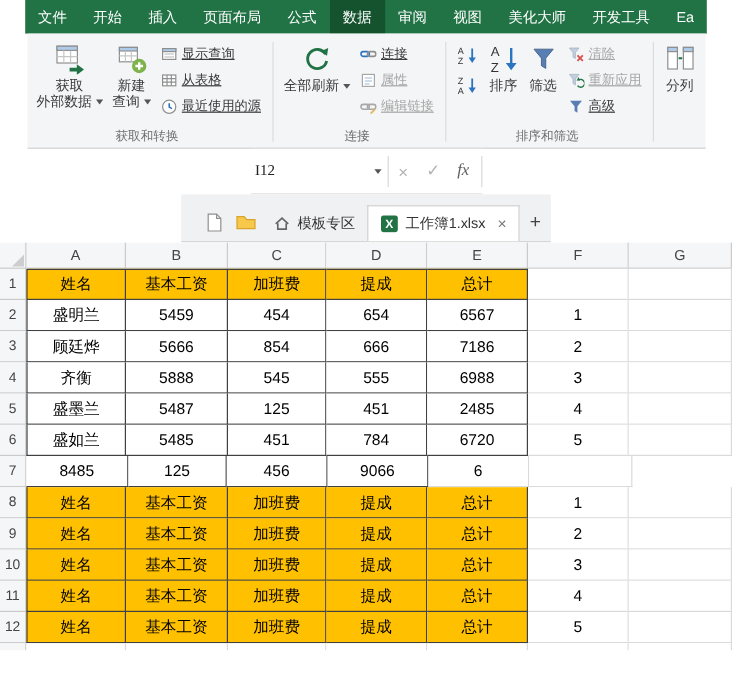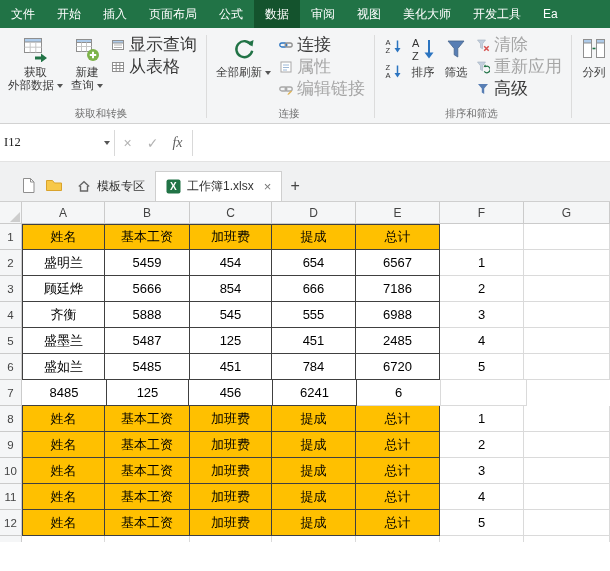--- a/index.html
+++ b/index.html
@@ -1,33 +1,33 @@
 <!DOCTYPE html>
 <html><head>
 <meta charset="utf-8">
 <style>
   *{margin:0;padding:0;box-sizing:border-box;}
   html,body{width:610px;height:571px;overflow:hidden;}
   body{font-family:"Liberation Sans","DejaVu Sans",sans-serif;background:#fff;color:#222;font-size:12px;}
-  .app{width:610px;height:542px;display:flex;flex-direction:column;overflow:hidden;background:#fff;}
+  .app{width:610px;height:542px;display:flex;flex-direction:column;overflow:hidden;background:#fff;align-items:center;}
 
   
   .tabbar{height:28px;background:#217346;display:flex;align-items:stretch;flex:0 0 auto;overflow:hidden;}
   .rtab{display:flex;align-items:center;padding:0 11px;color:#fff;font-size:12px;white-space:nowrap;cursor:default;}
   .rtab.active{background:#14532d;}
 
   
   .ribbon{height:96px;background:#f4f5f6;border-bottom:1px solid #d2d2d2;display:flex;flex:0 0 auto;overflow:hidden;padding-top:2px;}
   .rgroup{position:relative;display:flex;align-items:flex-start;padding:2px 4px 16px 4px;}
   .rgroup-label{position:absolute;bottom:2px;left:0;right:3px;text-align:center;font-size:10.5px;color:#6f6f6f;white-space:nowrap;}
   .rsep{width:1px;background:#dcdcdc;margin:5px 1px;flex:0 0 auto;}
   .bigbtn{display:flex;flex-direction:column;align-items:center;padding:2px 4px;font-size:11.5px;line-height:13px;color:#3a3a3a;text-align:center;white-space:nowrap;cursor:default;}
   .bigbtn .bicon{height:30px;display:flex;align-items:center;justify-content:center;margin-bottom:2px;}
   .smallcol{display:flex;flex-direction:column;gap:1px;padding-top:2px;}
-  .smallbtn{display:flex;align-items:center;gap:4px;height:21px;font-size:17px;color:#3a3a3a;padding:0 4px;white-space:nowrap;cursor:default;}
+  .smallbtn{display:flex;align-items:center;gap:4px;height:21px;font-size:11px;color:#3a3a3a;padding:0 4px;white-space:nowrap;cursor:default;text-decoration:underline;}
   .smallbtn.disabled{color:#a6a6a6;}
   .caret{width:0;height:0;border-left:3px solid transparent;border-right:3px solid transparent;border-top:4px solid #555;display:inline-block;margin-left:3px;vertical-align:middle;}
   .sorticons{display:flex;flex-direction:column;gap:3px;padding:3px 1px;}
   .iconbtn{width:24px;height:22px;display:flex;align-items:center;justify-content:center;cursor:default;}
 
   
   .formulabar{height:38px;background:#fff;display:flex;align-items:center;border-bottom:1px solid #e3e3e3;flex:0 0 auto;}
   .nbwrap{display:flex;align-items:center;height:26px;border-right:1px solid #d9d9d9;}
   .namebox{width:96px;padding-left:4px;font-size:12.5px;color:#222;font-family:Liberation Serif, serif;}
   .nbcaret{width:18px;display:flex;justify-content:center;}
@@ -125,20 +125,27 @@
         <div class="smallbtn">
           <svg width="14" height="14" viewBox="0 0 14 14">
             <rect x="1.5" y="2.5" width="11" height="9" fill="#fff" stroke="#8f8f8f"></rect>
             <line x1="5.2" y1="2.5" x2="5.2" y2="11.5" stroke="#8f8f8f"></line>
             <line x1="8.8" y1="2.5" x2="8.8" y2="11.5" stroke="#8f8f8f"></line>
             <line x1="1.5" y1="5.5" x2="12.5" y2="5.5" stroke="#8f8f8f"></line>
             <line x1="1.5" y1="8.5" x2="12.5" y2="8.5" stroke="#8f8f8f"></line>
           </svg>
           <span>从表格</span>
         </div>
+        <div class="smallbtn">
+          <svg width="14" height="14" viewBox="0 0 14 14">
+            <circle cx="7" cy="7" r="5.5" fill="#fff" stroke="#8f8f8f"></circle>
+            <path d="M7 4 v3.2 l2.3 1.3" fill="none" stroke="#2b74c0" stroke-width="1.3"></path>
+          </svg>
+          <span>最近使用的源</span>
+        </div>
       </div>
       <div class="rgroup-label">获取和转换</div>
     </div>
 
     <div class="rsep"></div>
 
     <div class="rgroup">
       <div class="bigbtn">
         <div class="bicon">
           <svg width="24" height="24" viewBox="0 0 24 24">
@@ -374,21 +381,21 @@
           <div class="g-cell c3 tbl">784</div>
           <div class="g-cell c4 tbl">6720</div>
           <div class="g-cell c5">5</div>
           <div class="g-cell c6"></div>
         </div>
         <div class="g-row">
           <div class="g-rowhead">7</div>
           <div class="g-cell c1 tbl">8485</div>
           <div class="g-cell c2 tbl">125</div>
           <div class="g-cell c3 tbl">456</div>
-          <div class="g-cell c4 tbl">6241</div>
+          <div class="g-cell c4 tbl">9066</div>
           <div class="g-cell c5">6</div>
           <div class="g-cell c6"></div>
         </div>
         <div class="g-row">
           <div class="g-rowhead">8</div>
           <div class="g-cell c0 tbl first orange">姓名</div>
           <div class="g-cell c1 tbl orange">基本工资</div>
           <div class="g-cell c2 tbl orange">加班费</div>
           <div class="g-cell c3 tbl orange">提成</div>
           <div class="g-cell c4 tbl orange">总计</div>

